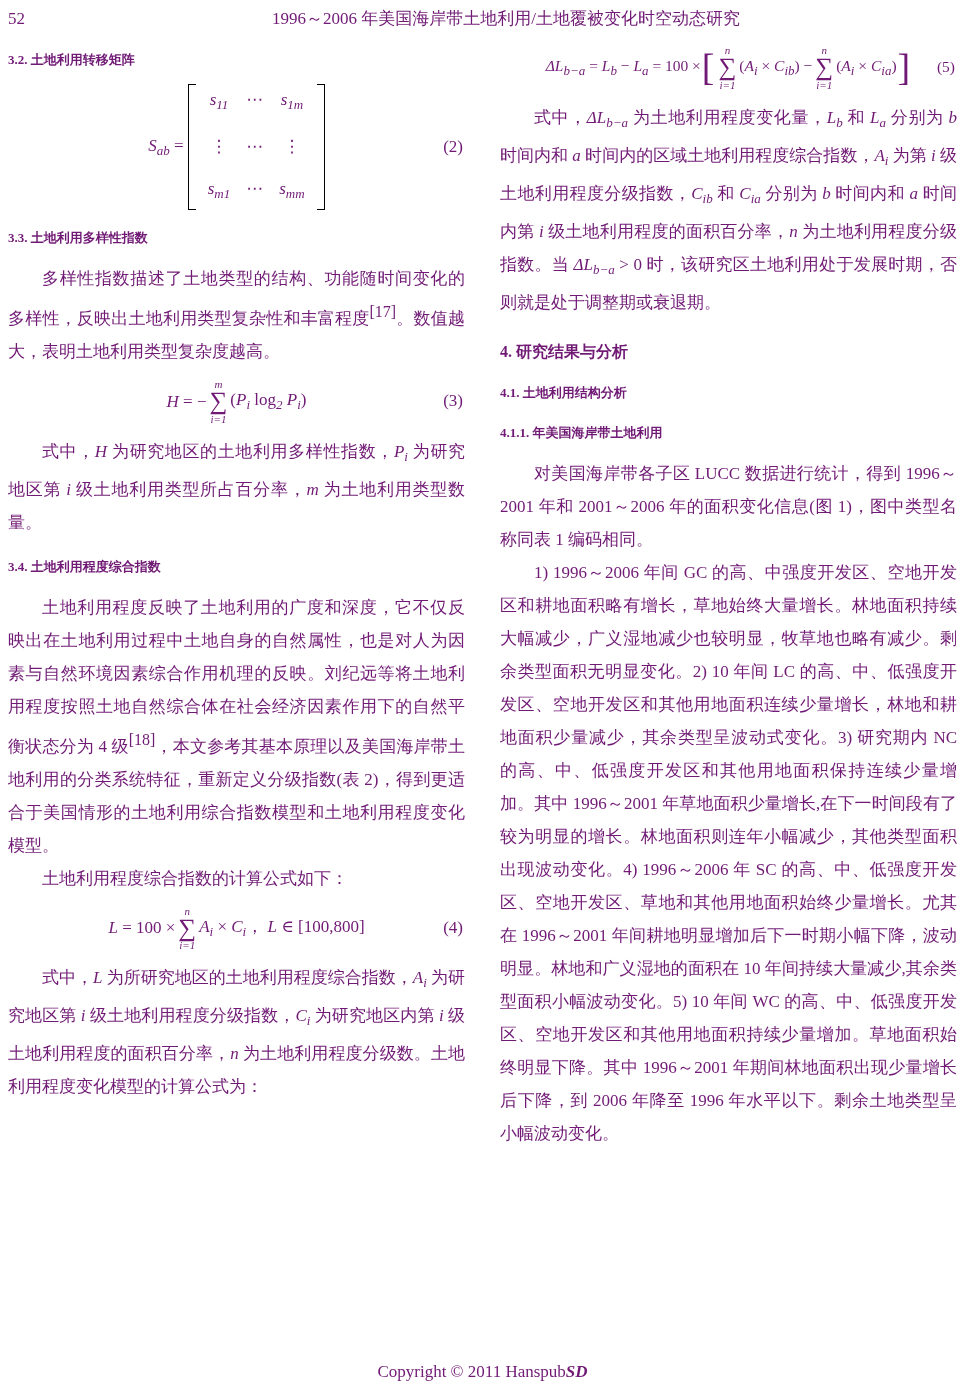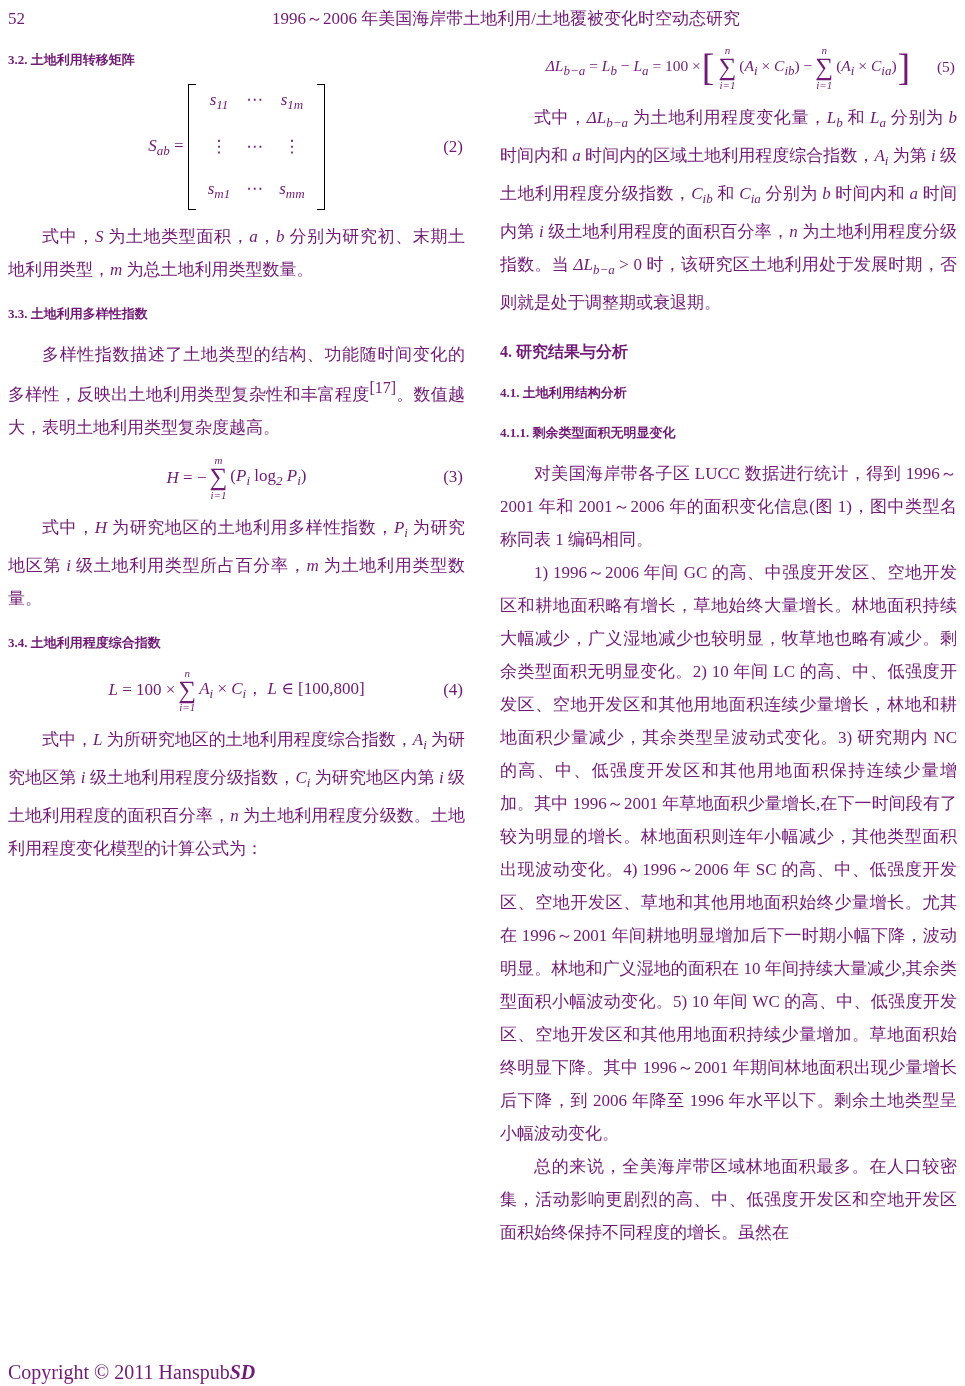--- a/index.html
+++ b/index.html
@@ -39,21 +39,21 @@
   .matrix{display:inline-flex;align-items:stretch;margin-left:4px;}
   .matrix-bracket{width:7px;border:1.6px solid #000;}
   .matrix-bracket.left{border-right:none;}
   .matrix-bracket.right{border-left:none;}
   .matrix-grid{display:grid;grid-template-columns:repeat(3,auto);column-gap:30px;row-gap:2px;
                padding:3px 12px;text-align:center;line-height:26px;gap:16px;}
   .matrix-grid span{display:inline-block;}
 
   
   .footer{position:absolute;left:8px;right:8px;bottom:4px;display:flex;
-          justify-content:flex-start;font-size:20px;line-height:20px;}
+          justify-content:center;font-size:17px;line-height:20px;}
   .footer-right{font-weight:bold;font-style:italic;}
 </style>
 </head>
 <body>
 
 <div class="page">
 
   <div class="header">
     <span class="page-number">52</span>
     <div class="running-title">1996～2006 年美国海岸带土地利用/土地覆被变化时空动态研究</div>
@@ -76,39 +76,40 @@
           <span><span>⋮</span></span>
           <span><span class="seg-i">s</span><span class="seg-sub">m1</span></span>
           <span><span>⋯</span></span>
           <span><span class="seg-i">s</span><span class="seg-sub">mm</span></span>
         </span>
         <span class="matrix-bracket right"></span>
       </span>
       <span class="eq-num">(2)</span>
     </div>
 
-    <p><span>式中，</span><span class="seg-i">S</span><span> 为土地类型面积，</span><span class="seg-i">a</span><span>，</span><span class="seg-i">b</span><span> 分别为研究初、末期土地利用类型，</span><span class="seg-i">m</span><span> 为总土地利用类型数量。</span></p>
 
     <div class="sec-h">3.3. 土地利用多样性指数</div>
     <p><span>多样性指数描述了土地类型的结构、功能随时间变化的多样性，反映出土地利用类型复杂性和丰富程度</span><span class="seg-sup">[17]</span><span>。数值越大，表明土地利用类型复杂度越高。</span></p>
 
     <div class="formula">
       <span><span class="seg-i">H</span><span> = −</span></span>
       <span class="sum">
         <span class="sum-limit">m</span>
         <span class="sum-sym">∑</span>
         <span class="sum-limit">i=1</span>
       </span>
       <span><span>(</span><span class="seg-i">P</span><span class="seg-sub">i</span><span> log</span><span class="seg-sub">2</span><span> </span><span class="seg-i">P</span><span class="seg-sub">i</span><span>)</span></span>
       <span class="eq-num">(3)</span>
     </div>
 
     <p><span>式中，</span><span class="seg-i">H</span><span> 为研究地区的土地利用多样性指数，</span><span class="seg-i">P</span><span class="seg-sub">i</span><span> 为研究地区第 </span><span class="seg-i">i</span><span> 级土地利用类型所占百分率，</span><span class="seg-i">m</span><span> 为土地利用类型数量。</span></p>
 
     <div class="sec-h">3.4. 土地利用程度综合指数</div>
+    <p><span>土地利用程度反映了土地利用的广度和深度，它不仅反映出在土地利用过程中土地自身的自然属性，也是对人为因素与自然环境因素综合作用机理的反映。刘纪远等将土地利用程度按照土地自然综合体在社会经济因素作用下的自然平衡状态分为 4 级</span><span class="seg-sup">[18]</span><span>，本文参考其基本原理以及美国海岸带土地利用的分类系统特征，重新定义分级指数(表 2)，得到更适合于美国情形的土地利用综合指数模型和土地利用程度变化模型。</span></p>
+    <p>土地利用程度综合指数的计算公式如下：</p>
 
     <div class="formula">
       <span><span class="seg-i">L</span><span> = 100 × </span></span>
       <span class="sum">
         <span class="sum-limit">n</span>
         <span class="sum-sym">∑</span>
         <span class="sum-limit">i=1</span>
       </span>
       <span><span class="seg-i">A</span><span class="seg-sub">i</span><span> × </span><span class="seg-i">C</span><span class="seg-sub">i</span><span>，  </span><span class="seg-i">L</span><span> ∈ [100,800]</span></span>
       <span class="eq-num">(4)</span>
@@ -135,25 +136,24 @@
       </span>
       <span><span>(</span><span class="seg-i">A</span><span class="seg-sub">i</span><span> × </span><span class="seg-i">C</span><span class="seg-sub">ia</span><span>)</span></span>
       <span class="big-brack">]</span>
       <span class="eq-num">(5)</span>
     </div>
 
     <p><span>式中，</span><span class="seg-i">ΔL</span><span class="seg-sub">b−a</span><span> 为土地利用程度变化量，</span><span class="seg-i">L</span><span class="seg-sub">b</span><span> 和 </span><span class="seg-i">L</span><span class="seg-sub">a</span><span> 分别为 </span><span class="seg-i">b</span><span> 时间内和 </span><span class="seg-i">a</span><span> 时间内的区域土地利用程度综合指数，</span><span class="seg-i">A</span><span class="seg-sub">i</span><span> 为第 </span><span class="seg-i">i</span><span> 级土地利用程度分级指数，</span><span class="seg-i">C</span><span class="seg-sub">ib</span><span> 和 </span><span class="seg-i">C</span><span class="seg-sub">ia</span><span> 分别为 </span><span class="seg-i">b</span><span> 时间内和 </span><span class="seg-i">a</span><span> 时间内第 </span><span class="seg-i">i</span><span> 级土地利用程度的面积百分率，</span><span class="seg-i">n</span><span> 为土地利用程度分级指数。当 </span><span class="seg-i">ΔL</span><span class="seg-sub">b−a</span><span> &gt; 0 时，该研究区土地利用处于发展时期，否则就是处于调整期或衰退期。</span></p>
 
     <div class="sec-h sec-h-big">4. 研究结果与分析</div>
     <div class="sec-h">4.1. 土地利用结构分析</div>
-    <div class="sec-h">4.1.1. 剩余类型面积无明显变化</div>
+    <div class="sec-h">4.1.1. 年美国海岸带土地利用</div>
 
     <p>对美国海岸带各子区 LUCC 数据进行统计，得到 1996～2001 年和 2001～2006 年的面积变化信息(图 1)，图中类型名称同表 1 编码相同。</p>
     <p>1) 1996～2006 年间 GC 的高、中强度开发区、空地开发区和耕地面积略有增长，草地始终大量增长。林地面积持续大幅减少，广义湿地减少也较明显，牧草地也略有减少。剩余类型面积无明显变化。2) 10 年间 LC 的高、中、低强度开发区、空地开发区和其他用地面积连续少量增长，林地和耕地面积少量减少，其余类型呈波动式变化。3) 研究期内 NC 的高、中、低强度开发区和其他用地面积保持连续少量增加。其中 1996～2001 年草地面积少量增长,在下一时间段有了较为明显的增长。林地面积则连年小幅减少，其他类型面积出现波动变化。4) 1996～2006 年 SC 的高、中、低强度开发区、空地开发区、草地和其他用地面积始终少量增长。尤其在 1996～2001 年间耕地明显增加后下一时期小幅下降，波动明显。林地和广义湿地的面积在 10 年间持续大量减少,其余类型面积小幅波动变化。5) 10 年间 WC 的高、中、低强度开发区、空地开发区和其他用地面积持续少量增加。草地面积始终明显下降。其中 1996～2001 年期间林地面积出现少量增长后下降，到 2006 年降至 1996 年水平以下。剩余土地类型呈小幅波动变化。</p>
-    <p>总的来说，全美海岸带区域林地面积最多。在人口较密集，活动影响更剧烈的高、中、低强度开发区和空地开发区面积始终保持不同程度的增长。虽然在</p>
   </div>
 
   <div class="footer">
     <span>Copyright © 2011 Hanspub</span>
     <span class="footer-right">SD</span>
   </div>
 
 </div>
 
 </body></html>

